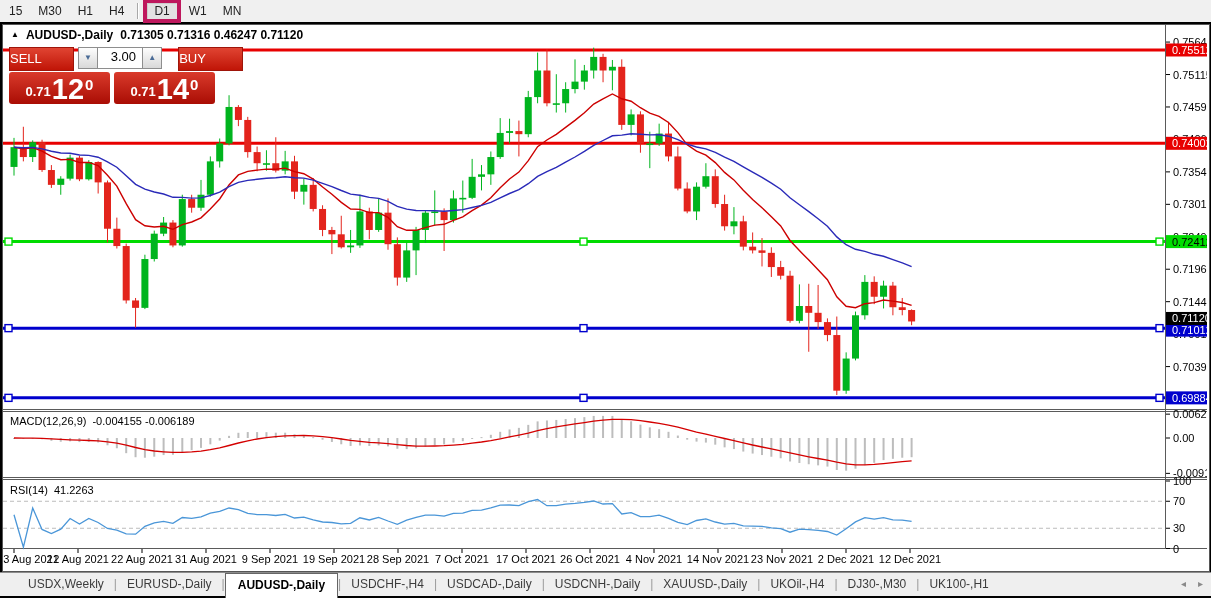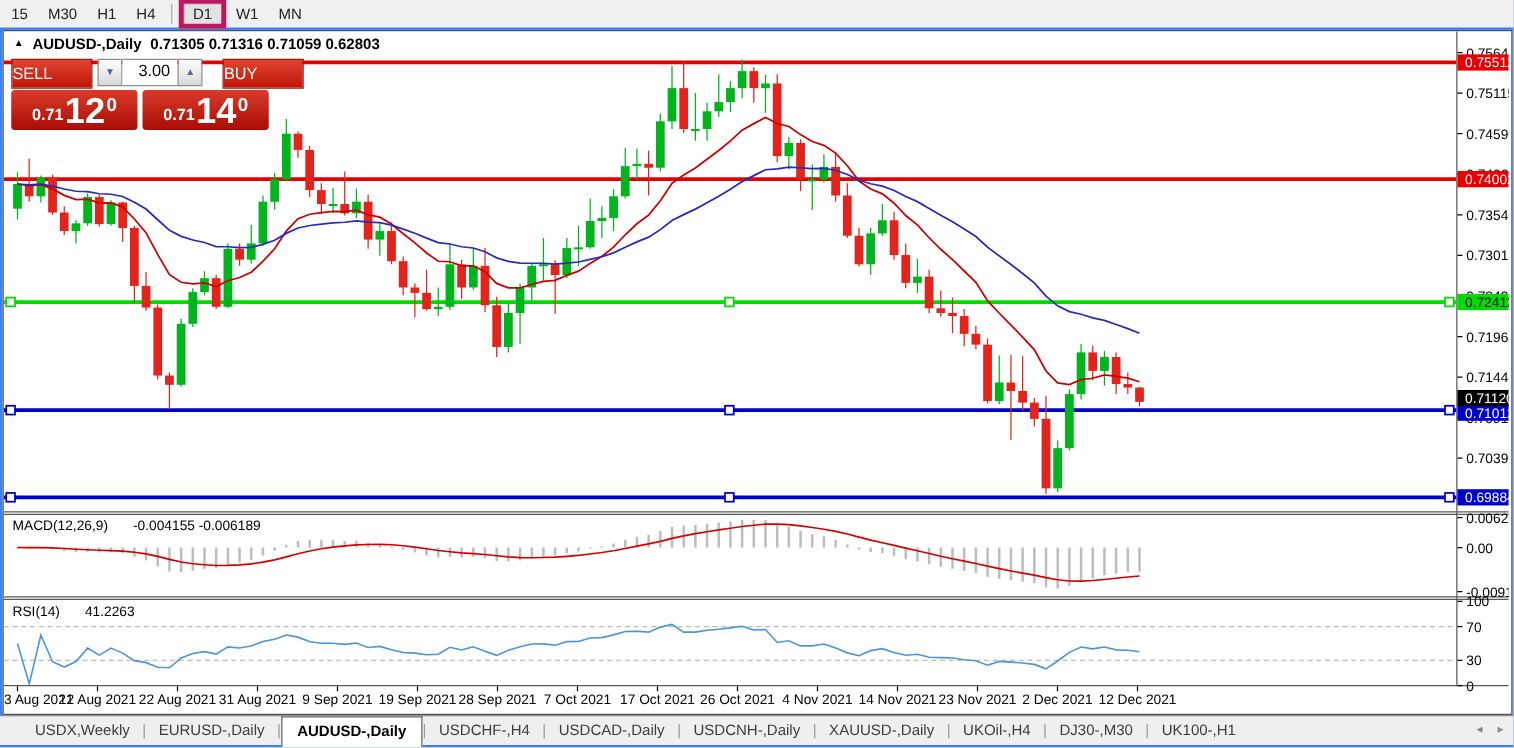--- a/index.html
+++ b/index.html
@@ -1,16 +1,16 @@
 <!DOCTYPE html>
 <html><head>
 <meta charset="utf-8">
 <style>
   html,body{margin:0;padding:0;background:#f0f0f0;}
-  .app{position:relative;width:1211px;height:598px;background:#3b82f6;overflow:hidden;
+  .app{position:relative;width:1211px;height:598px;background:#000000;overflow:hidden;
        font-family:"Liberation Sans",sans-serif;-webkit-font-smoothing:none;}
   
   .toolbar{position:absolute;left:0;top:0;width:1211px;height:22px;display:flex;align-items:center;
            padding-left:1px;font-size:12px;color:#222;background:#f0f0f0;}
   .tf{padding:2px 8px;cursor:default;}
   .tf.active{background:#e2e2e2;border:4px solid #be185d;box-shadow:inset 1px 1px 0 #cdcdcd;padding:1px 7px;}
   .tf-sep{width:1px;height:16px;background:#a8a8a8;margin:0 5px;box-shadow:1px 0 0 #ffffff;}
   
   .frame{position:absolute;left:2px;top:24px;width:1206px;height:546px;background:#fff;
          border:1px solid #565656;}
@@ -30,21 +30,21 @@
   .vol{width:38px;height:18px;border:1px solid #8e8e8e;border-left:none;border-right:none;
        text-align:right;padding:1px 6px 1px 2px;font-size:13px;font-family:"Liberation Sans",sans-serif;background:#fff;}
   .btn-buy{margin-left:16px;}
   .trow2{display:flex;gap:4px;}
   .quote{width:101px;height:31px;border-radius:3px;background:linear-gradient(#d93a2b,#a90d04);
          color:#fff;display:flex;align-items:flex-end;justify-content:center;padding-bottom:1px;}
   .q-prefix{font-size:13px;font-weight:bold;margin-bottom:4px;}
   .q-big{font-size:29px;font-weight:bold;line-height:27px;margin:0 1px;}
   .q-sup{font-size:15px;font-weight:bold;position:relative;top:-10px;}
   
-  .ind-label{position:absolute;font-size:11px;color:#000;display:flex;gap:20px;}
+  .ind-label{position:absolute;font-size:11px;color:#000;display:flex;gap:6px;}
   
   .tabbar{position:absolute;left:0;top:572px;width:1211px;height:24px;background:#efefef;
           border-top:1px solid #8c8c8c;display:flex;align-items:flex-start;padding-left:18px;
           font-size:12px;color:#3c3c3c;box-sizing:border-box;}
   .tab{padding:4px 10px 5px;white-space:nowrap;}
   .tab.active{background:#fff;border:1px solid #666;border-bottom:none;font-weight:bold;color:#000;
               padding:4px 12px 6px;}
   .tab-sep{color:#9a9a9a;padding:4px 0 5px;}
   .tab-arrows{position:absolute;right:8px;bottom:7px;color:#8a8a8a;font-size:10px;display:flex;gap:12px;}
 </style>
@@ -471,21 +471,21 @@
           <line x1="843" y1="524" x2="843" y2="528" stroke="#000"></line>
           <text x="843" y="538" font-size="11" fill="#000000" text-anchor="middle" font-family="Liberation Sans,sans-serif">2 Dec 2021</text>
           <line x1="907" y1="524" x2="907" y2="528" stroke="#000"></line>
           <text x="907" y="538" font-size="11" fill="#000000" text-anchor="middle" font-family="Liberation Sans,sans-serif">12 Dec 2021</text>
         </g>
       </svg>
 
     <div class="title-line">
       <span class="tri">▲</span>
       <span>AUDUSD-,Daily</span>
-      <span>0.71305 0.71316 0.71059 0.62803</span>
+      <span>0.71305 0.71316 0.46247 0.71120</span>
     </div>
 
     <div class="trade">
       <div class="trow1">
         <div class="btn-trade">SELL</div>
         <div class="spin dn">
           <span>▼</span>
         </div>
         <div class="vol">3.00</div>
         <div class="spin">

